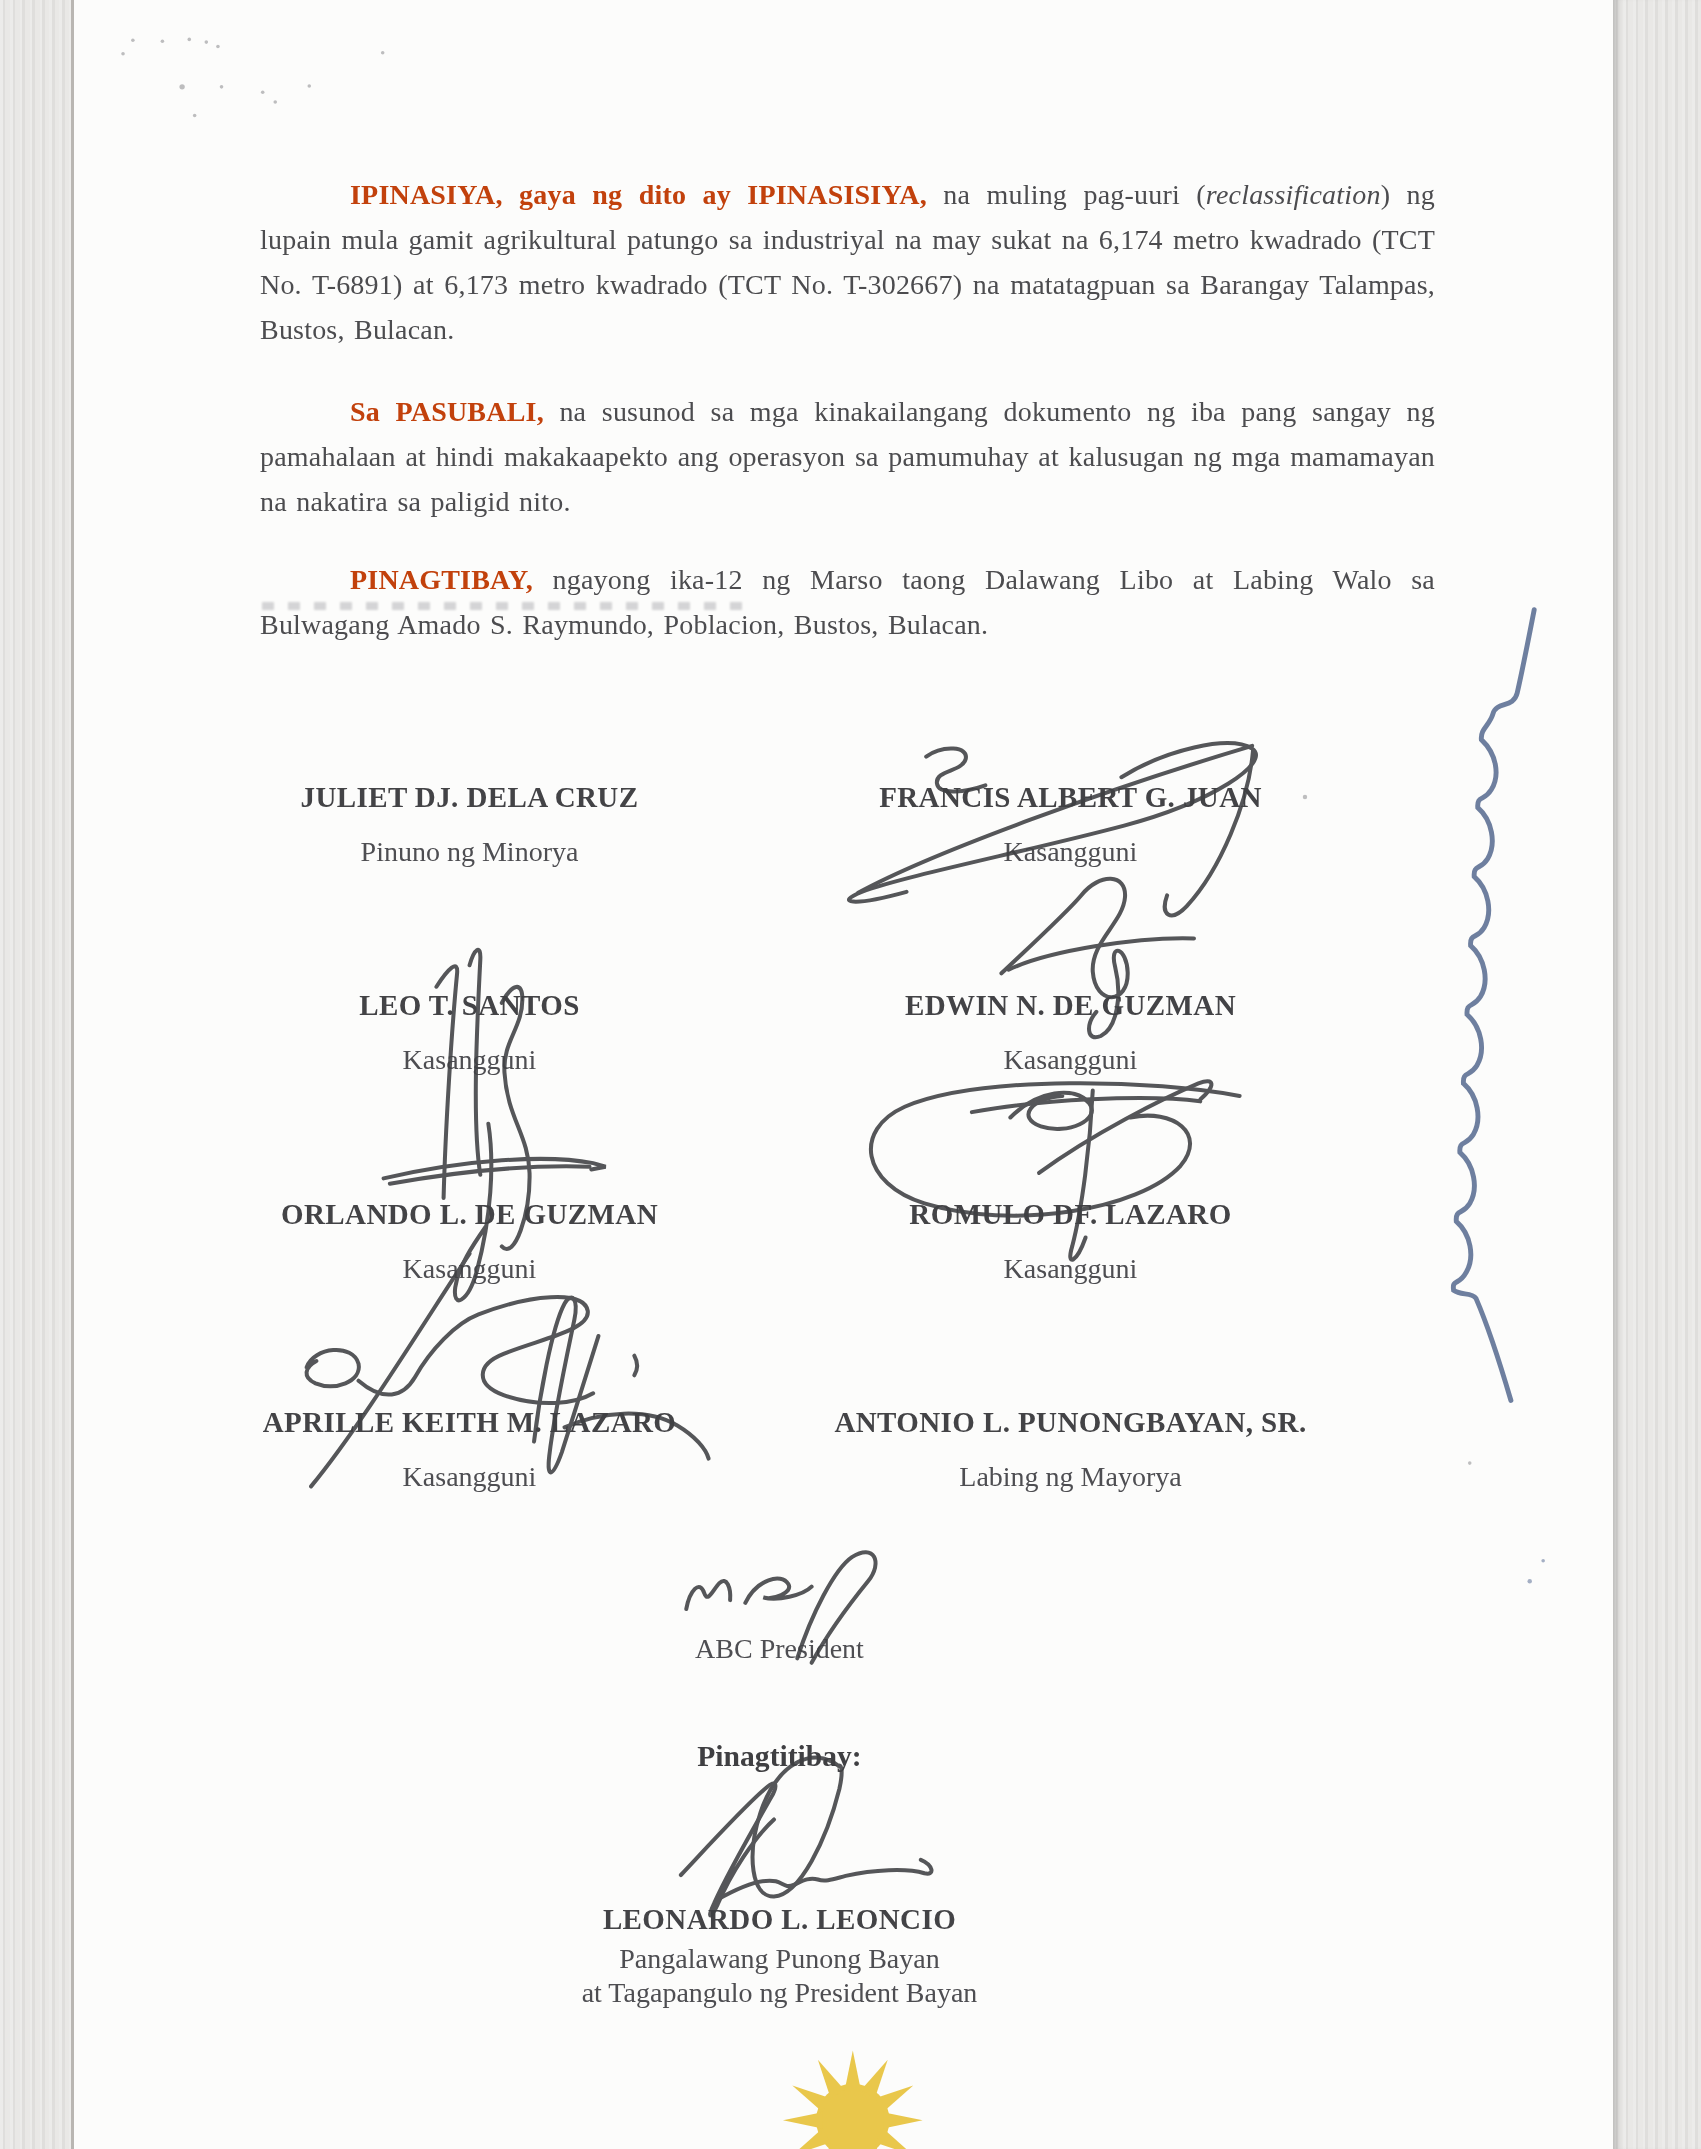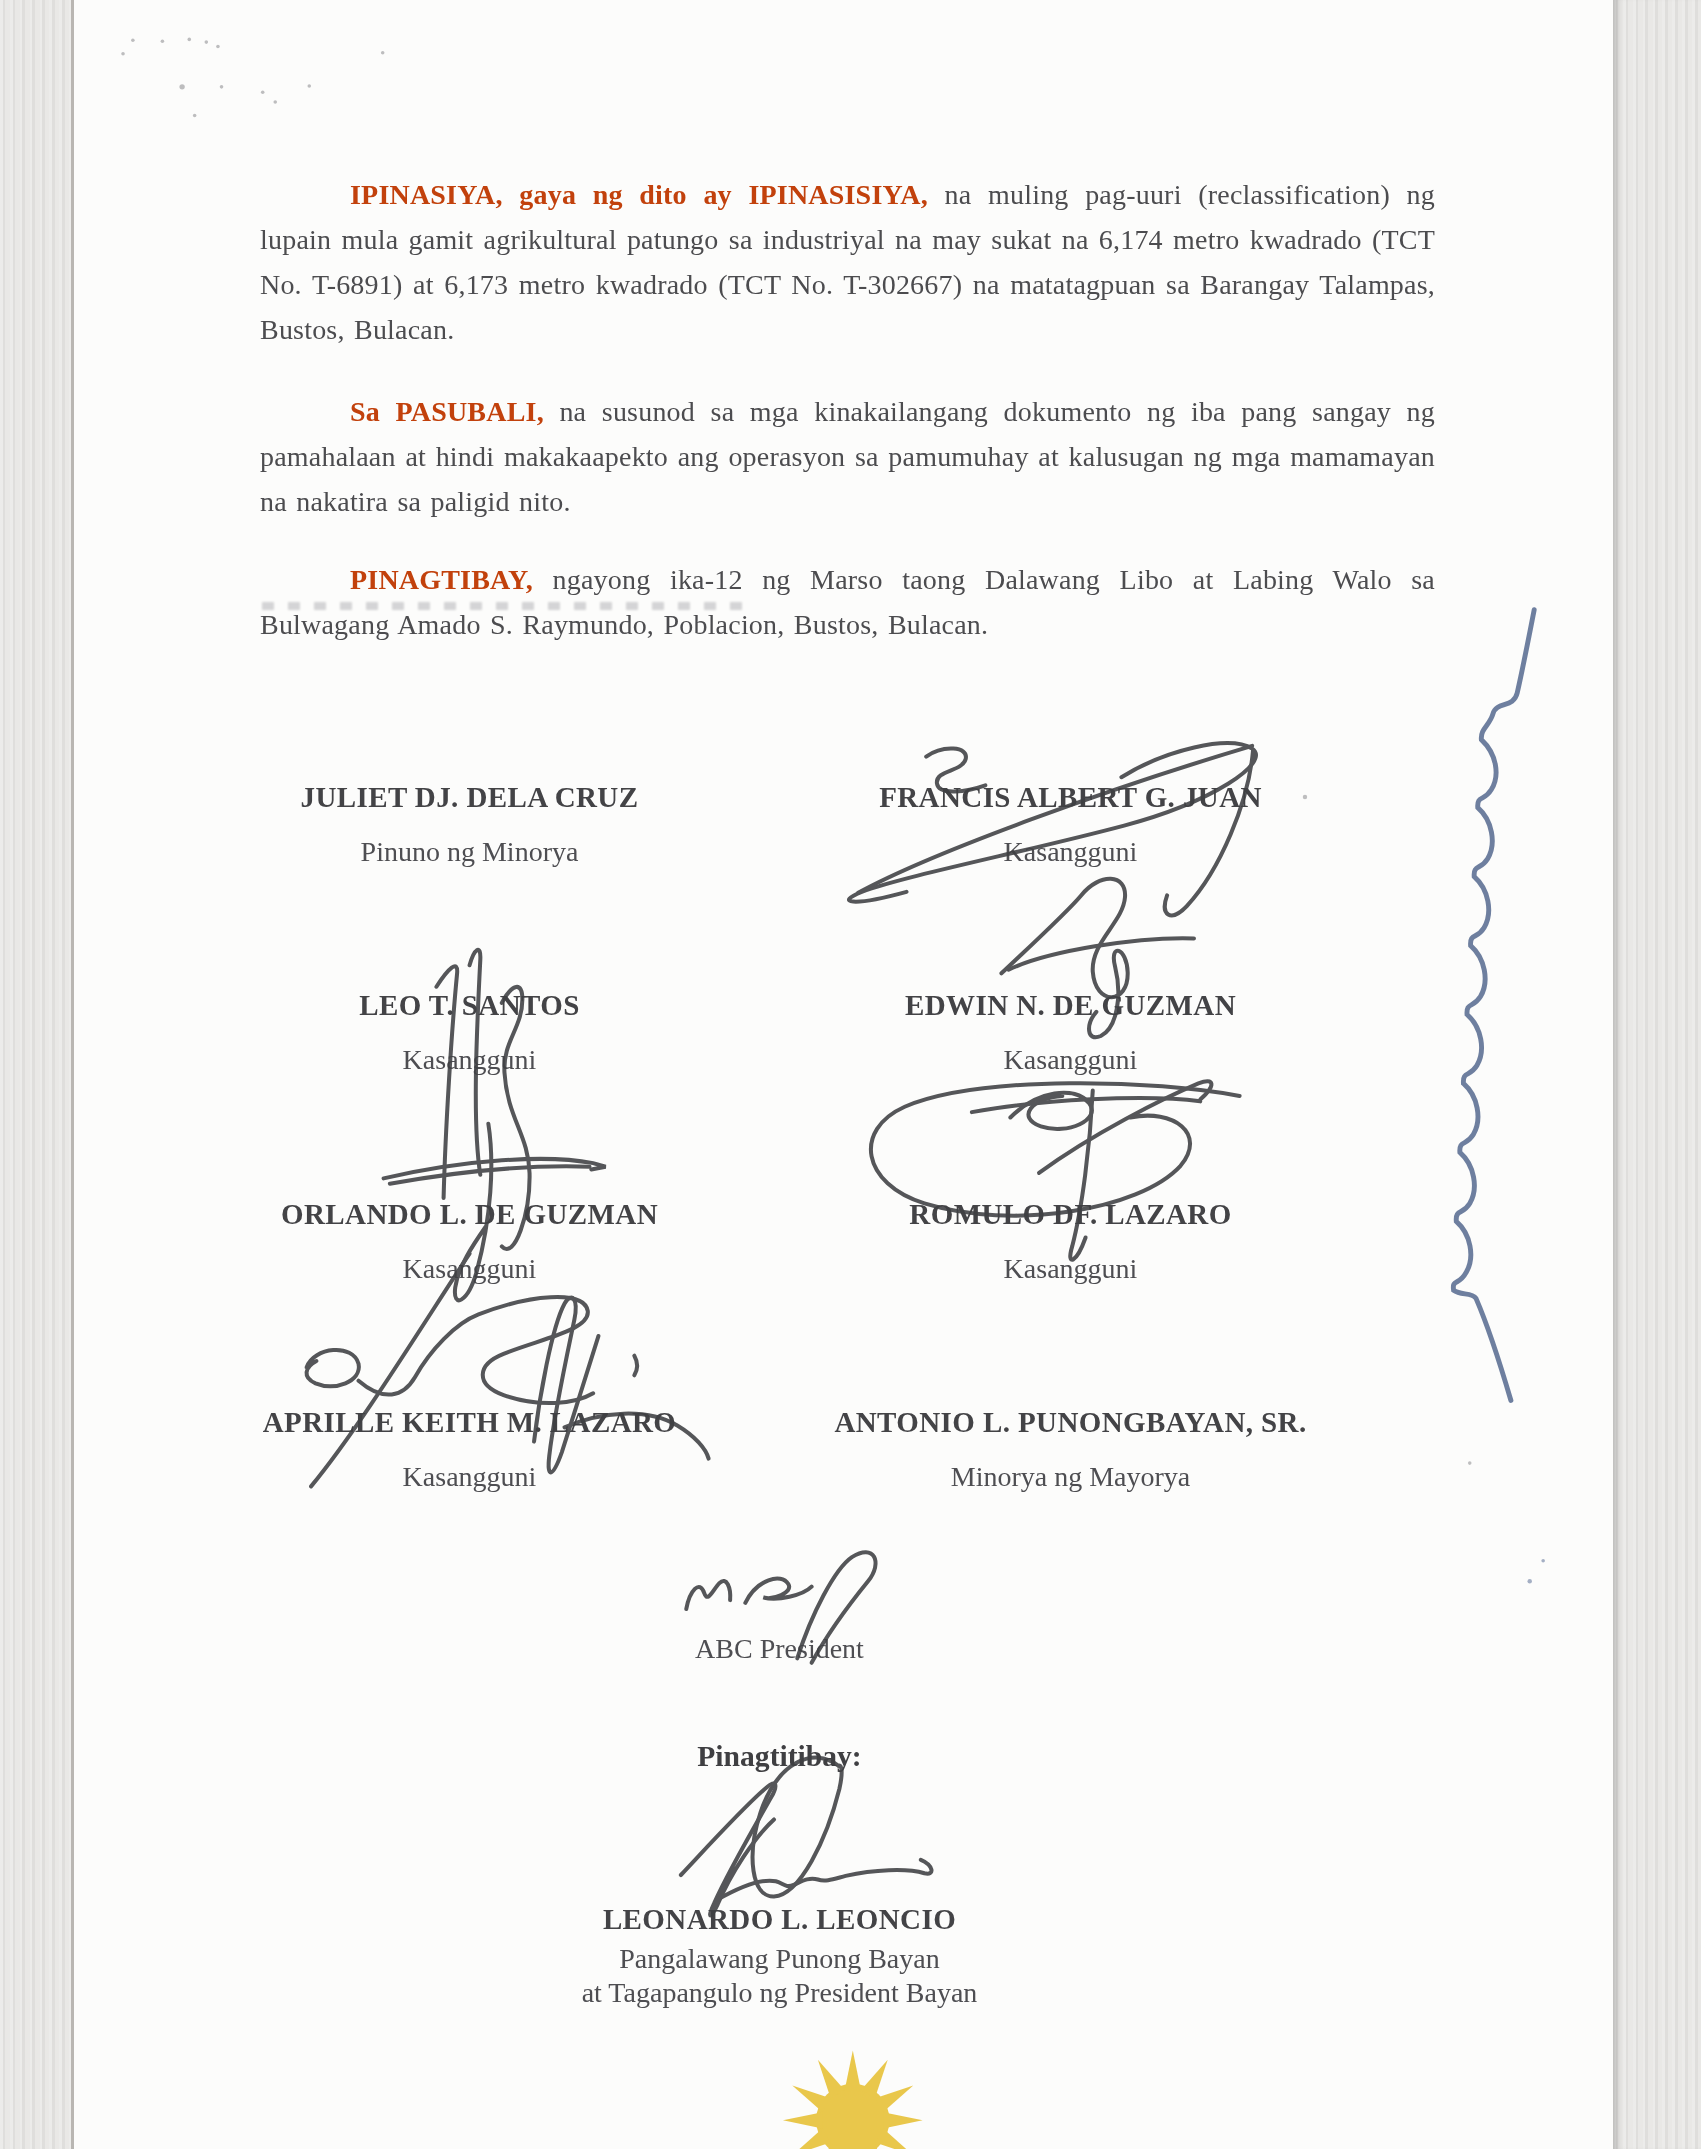--- a/index.html
+++ b/index.html
@@ -11,21 +11,21 @@
       rgba(255,255,255,.25) 0 2.7px, rgba(0,0,0,.03) 2.7px 5.4px, rgba(255,255,255,.12) 5.4px 9.9px);}
   .scan-band.left{left:0;width:71px;border-right:3.6px solid #b9b6b2;}
   .scan-band.right{left:1613px;width:89px;
     box-shadow:inset 9px 0 7.2px -5.4px rgba(0,0,0,.22);}
   .page{position:absolute;left:74px;top:0;width:1539px;height:2149px;
     background:#fcfcfb;}
   .para{position:absolute;left:260px;width:1175px;margin:0;
     font-size:28px;line-height:45px;text-align:justify;text-indent:90px;
     color:#4c4c4f;letter-spacing:0.2px;word-spacing:2.2px;}
   .para .b{font-weight:bold;color:#c2410c;}
-  .para .i{}
+  .para .i{font-style:italic;}
   #p1{top:172px;} #p2{top:389px;} #p3{top:557px;}
   .sig{position:absolute;width:627px;text-align:center;color:#48484b;}
   .sig .name{font-weight:bold;font-size:29px;line-height:36px;
     letter-spacing:0.4px;color:#434346;}
   .sig .role{font-size:28px;line-height:34px;margin-top:20px;color:#4e4e52;}
   .colL{left:156px;} .colR{left:757px;} .colC{left:466px;}
   .r1{top:779px;} .r2{top:987px;text-align:center;} .r3{top:1196px;} .r4{top:1404px;}
   .rMartin{top:1612px;} .rLeonardo{top:1901px;text-align:center;}
   .attest{position:absolute;left:466px;top:1740px;width:627px;text-align:center;
     font-size:29.6px;font-weight:bold;color:#3f3f42;}
@@ -73,21 +73,21 @@
   <div class="sig r3 colR">
     <div class="name">ROMULO DF. LAZARO</div>
     <div class="role">Kasangguni</div>
   </div>
   <div class="sig r4 colL">
     <div class="name">APRILLE KEITH M. LAZARO</div>
     <div class="role">Kasangguni</div>
   </div>
   <div class="sig r4 colR">
     <div class="name">ANTONIO L. PUNONGBAYAN, SR.</div>
-    <div class="role">Minorya ng Mayorya</div>
+    <div class="role">Labing ng Mayorya</div>
   </div>
 
   <div class="sig rMartin colC">
     <div class="role">ABC President</div>
   </div>
 
   <div class="attest">Pinagtitibay:</div>
 
   <div class="sig rLeonardo colC">
     <div class="name">LEONARDO L. LEONCIO</div>

